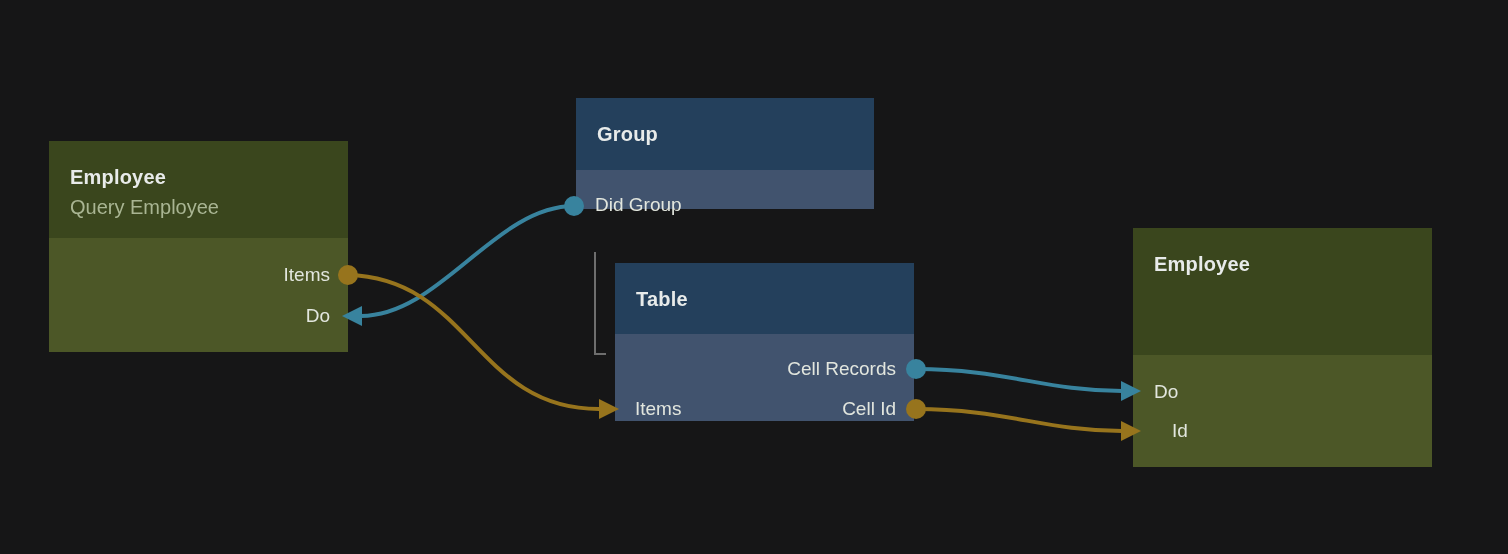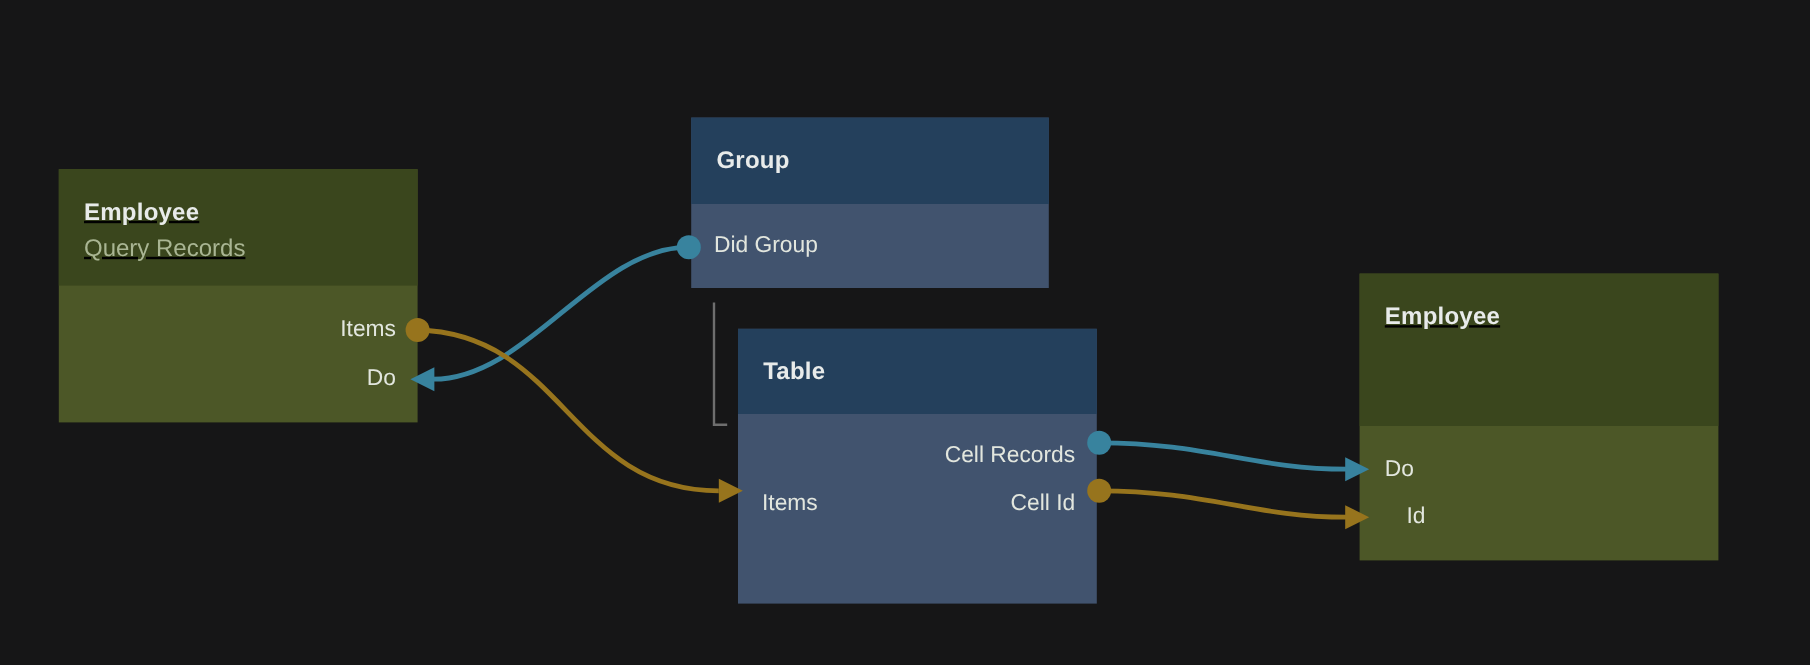--- a/index.html
+++ b/index.html
@@ -15,21 +15,21 @@
     --subtitle:#A9B593;
     --port-text:#E2E6DE;
   }
   html,body{margin:0;padding:0;background:var(--bg);}
   .canvas{
     position:relative;width:1508px;height:554px;overflow:hidden;
     background:var(--bg);
     font-family:"Liberation Sans","DejaVu Sans",sans-serif;
   }
   .node{position:absolute;box-sizing:border-box;}
-  .node.olive{background:var(--olive-body);text-decoration:underline;}
+  .node.olive{background:var(--olive-body);}
   .node.navy{background:var(--navy-body);}
   .hdr{box-sizing:border-box;padding:21px 20px 0 21px;}
   .node.olive .hdr{background:var(--olive-header);}
   .node.navy .hdr{background:var(--navy-header);}
   .title{
     font-size:20px;font-weight:700;color:var(--title);
     line-height:30px;letter-spacing:.2px;
   }
   .subtitle{
     font-size:20px;font-weight:400;color:var(--subtitle);
@@ -49,34 +49,34 @@
 
 <div class="canvas">
 
   <svg class="wires" width="1508" height="554">
     <path d="M 595 252 L 595 354 L 606 354" fill="none" stroke-width="2" stroke="#6E6E6E"></path>
   </svg>
 
   <div class="node olive" style="left:49px;top:141px;width:299px;height:211px">
     <div class="hdr" style="height:97px">
       <div class="title">Employee</div>
-      <div class="subtitle">Query Records</div>
+      <div class="subtitle">Query Employee</div>
     </div>
     <span class="port r" style="top:119px">Items</span>
     <span class="port r" style="top:160px">Do</span>
   </div>
 
-  <div class="node navy" style="left:576px;top:98px;width:298px;height:142px">
+  <div class="node navy" style="left:576px;top:98px;width:298px;height:111px">
     <div class="hdr" style="height:72px">
       <div class="title">Group</div>
     </div>
     <span class="port l" style="top:92px;left:19px">Did Group</span>
   </div>
 
-  <div class="node navy" style="left:615px;top:274px;width:299px;height:229px">
+  <div class="node navy" style="left:615px;top:263px;width:299px;height:158px">
     <div class="hdr" style="height:71px">
       <div class="title">Table</div>
     </div>
     <span class="port r" style="top:91px">Cell Records</span>
     <span class="port l" style="top:131px">Items</span>
     <span class="port r" style="top:131px">Cell Id</span>
   </div>
 
   <div class="node olive" style="left:1133px;top:228px;width:299px;height:239px">
     <div class="hdr" style="height:127px">

